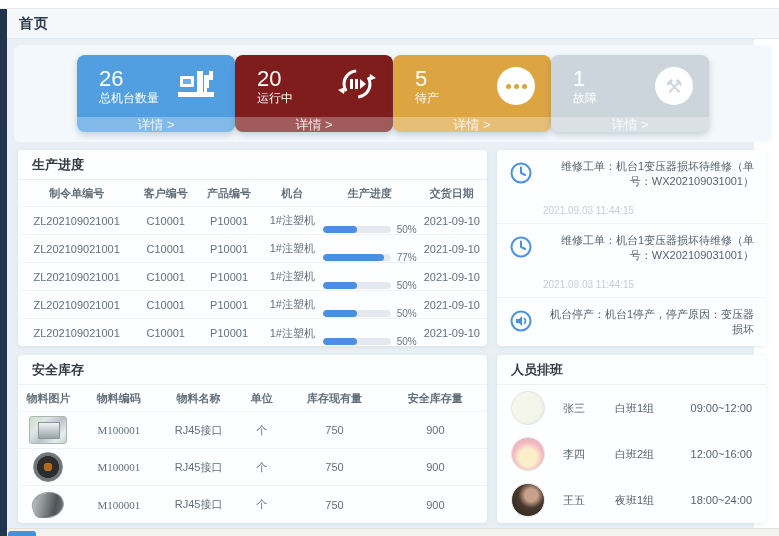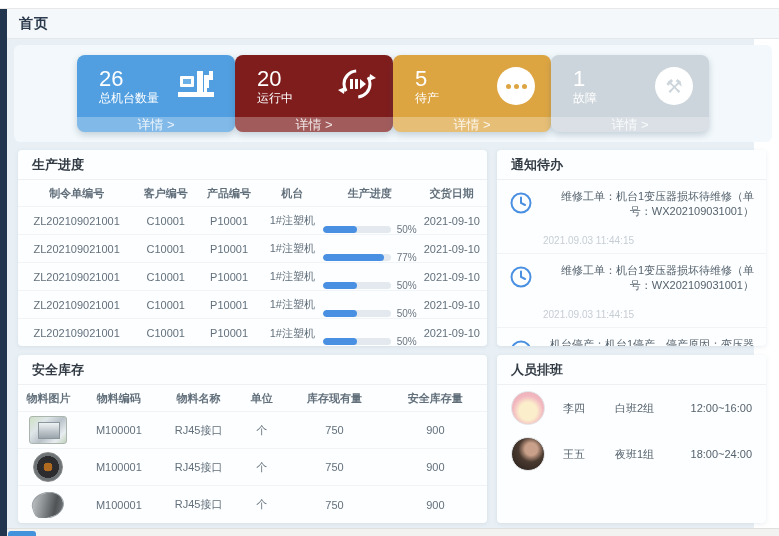--- a/index.html
+++ b/index.html
@@ -44,21 +44,21 @@
   .trow:last-child { border-bottom:none; }
   .thead { font-weight:700; color:#4c5a66; font-size:11px; height:27px; }
   .trow .c { text-align:center; font-size:11px; color:#62707c; overflow:hidden; white-space:nowrap; }
   .prod-row { height:28px; }
   .c1{width:25%;} .c2{width:13%;} .c3{width:14%;} .c4{width:13%;} .c5{width:20%;} .c6{width:15%;}
   .progress-cell { display:flex; align-items:center; justify-content:center; gap:6px;margin-top:17px; }
   .pbar { width:70px; height:7px; border-radius:4px; background:#e3e9ee; overflow:hidden; }
   .pfill { height:100%; border-radius:4px; background:#4a90e2; }
   .plabel { font-size:10px; color:#6a7682; }
 
-  .i1{width:13%;} .i2{width:17%;} .i3{width:17%;} .i4{width:10%;} .i5{width:21%;} .i6{width:22%;}
+  .i1{width:13%;} .i2{width:17%;font-family:Liberation Serif, serif;} .i3{width:17%;} .i4{width:10%;} .i5{width:21%;} .i6{width:22%;}
   .inv-row { height:37px; }
   .mat-img { display:inline-block; vertical-align:middle; }
   .img-rj45 { width:38px; height:28px; border-radius:3px;
     background:linear-gradient(135deg,#cfe0c4 0%,#dfe6e9 30%,#b9c2c9 55%,#e8edf0 80%,#c3d2bd 100%);
     border:1px solid #aab6ad; position:relative; }
   .img-rj45::after { content:""; position:absolute; left:8px; top:5px; width:20px; height:15px;
     background:linear-gradient(180deg,#eef2f4,#9aa4ab); border:1px solid #8b969c; }
   .img-spk-front { width:30px; height:30px; border-radius:50%;
     background:radial-gradient(circle at 50% 50%, #b06a20 0 22%, #2c2c2e 23% 55%, #6e7376 56% 75%, #3a3d40 76% 100%);
     border:1px solid #888; }
@@ -243,21 +243,20 @@
               <span class="pfill" style="width: 50%; display: block;"></span>
             </span>
           <span class="plabel">50%</span>
         </div>
         <div class="c c6">2021-09-10</div>
       </div>
     </div>
   </div>
 
   <div class="panel p-notify">
-    <div class="panel-title">通知待办</div>
 
     <div class="notify-item">
       <span class="n-icon">
         <svg width="24" height="24" viewBox="0 0 24 24">
             <circle cx="12" cy="12" r="9.5" fill="none" stroke="#4a90e2" stroke-width="2"></circle>
             <path d="M12 6.5 V12 L16 14" fill="none" stroke="#4a90e2" stroke-width="2" stroke-linecap="round"></path>
           </svg>
       </span>
       <div class="n-body">
         <div class="n-text">维修工单：机台1变压器损坏待维修（单号：WX202109031001）</div>
@@ -332,20 +331,26 @@
         <div class="c i5">750</div>
         <div class="c i6">900</div>
       </div>
     </div>
   </div>
 
   <div class="panel p-schedule">
     <div class="panel-title">人员排班</div>
 
     <div class="sch-row">
+      <span class="avatar av-1"></span>
+      <span class="sch-name">张三</span>
+      <span class="sch-shift">白班1组</span>
+      <span class="sch-time">09:00~12:00</span>
+    </div>
+    <div class="sch-row">
       <span class="avatar av-2"></span>
       <span class="sch-name">李四</span>
       <span class="sch-shift">白班2组</span>
       <span class="sch-time">12:00~16:00</span>
     </div>
     <div class="sch-row">
       <span class="avatar av-3"></span>
       <span class="sch-name">王五</span>
       <span class="sch-shift">夜班1组</span>
       <span class="sch-time">18:00~24:00</span>

